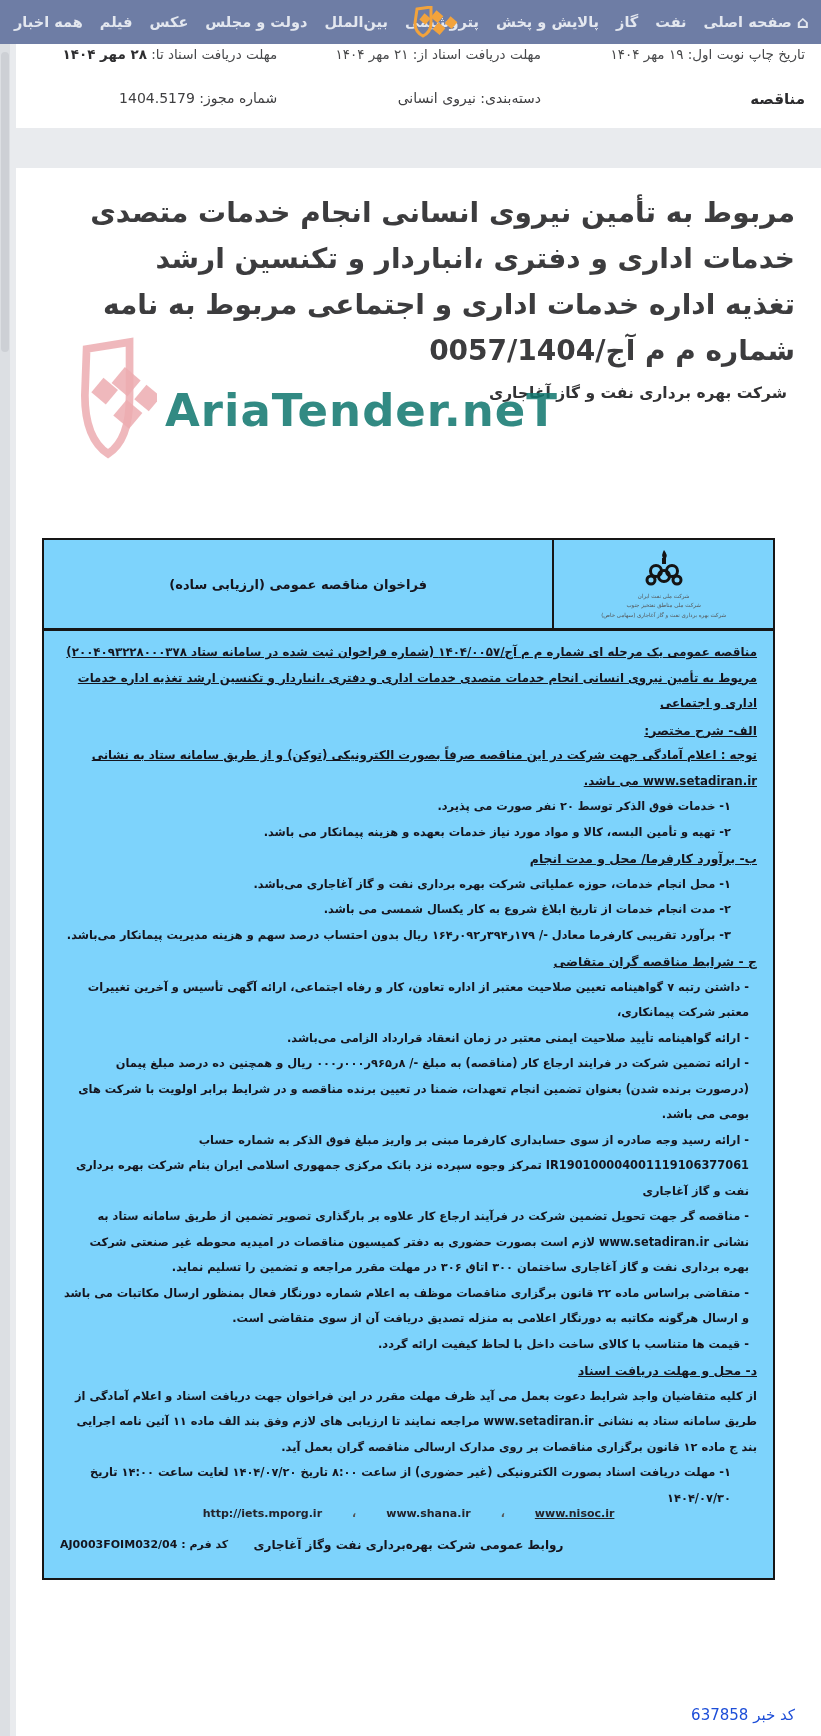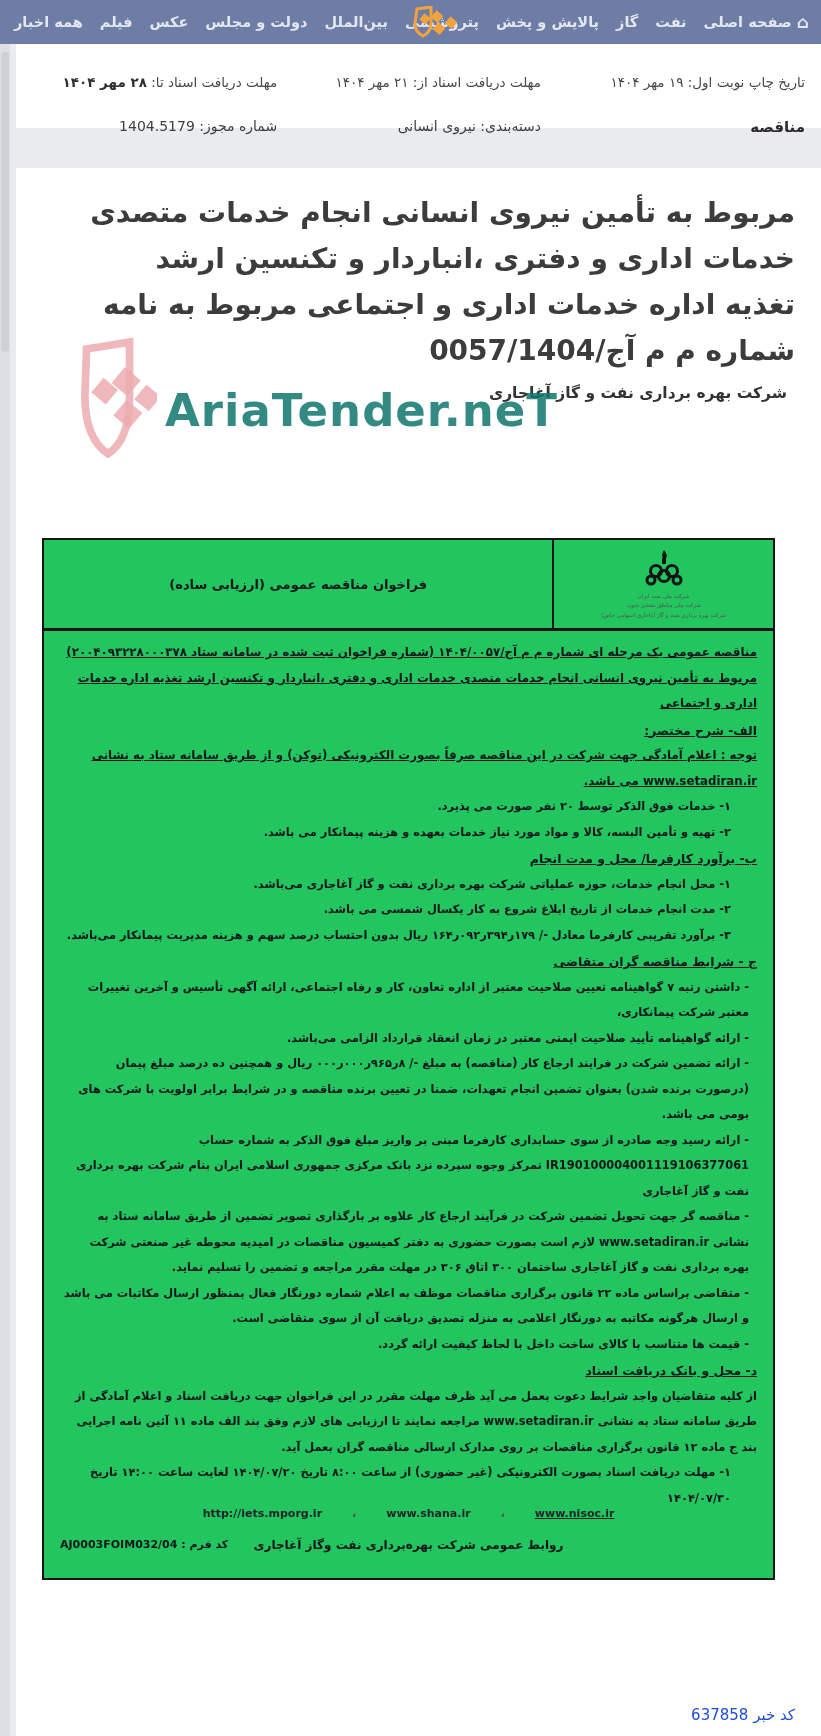--- a/index.html
+++ b/index.html
@@ -22,41 +22,41 @@
   
   .scroll-track{position:absolute;left:0;top:44px;width:10px;height:1692px;background:#dcdfe3;}
   .scroll-thumb{position:absolute;left:1px;top:8px;width:8px;height:300px;background:#cdd0d5;border-radius:4px;}
   
   .info-card{
     position:absolute;left:16px;top:44px;width:805px;height:84px;background:#ffffff;
   }
   .info-row{display:grid;grid-template-columns:1fr 1fr 1.05fr;box-sizing:border-box;}
   .info-row.r1{padding-top:2px;font-size:13.5px;color:#47484a;height:32px;}
   .info-row.r2{padding-top:14px;font-size:14px;color:#3f3f41;}
-  .info-cell{text-align:right;padding-right:16px;white-space:nowrap;margin-top:28px;}
+  .info-cell{text-align:right;padding-right:16px;white-space:nowrap;}
   .info-cell b{color:#2e2e30;}
   .cat-title{font-weight:bold;font-size:15px;color:#2b2b2d;}
   
   .main-card{
     position:absolute;left:16px;top:140px;width:805px;height:1572px;background:#ffffff;margin-top:28px;
   }
   .page-title{
     padding:22px 26px 0 60px;text-align:right;
     font-size:28px;line-height:46px;font-weight:bold;color:#3c3c3e;
   }
   .company-line{
     padding:10px 34px 0 0;text-align:right;font-size:15.5px;font-weight:bold;color:#333335;
   }
   
   .watermark{position:absolute;left:62px;top:152px;width:480px;height:180px;pointer-events:none;display:flex;align-items:center;gap:8px;direction:ltr;}
   .wm-text{font-size:45px;font-weight:bold;color:#0f766e;opacity:.85;letter-spacing:1px;}
   
   .doc{
     position:absolute;left:26px;top:370px;width:733px;height:1042px;
-    background:#22c55e;border:2.5px solid #161616;box-sizing:border-box;
+    background:#7dd3fc;border:2.5px solid #161616;box-sizing:border-box;
     display:flex;flex-direction:column;color:#15151e;
   }
   .doc-header{display:flex;height:88px;border-bottom:3px solid #161616;flex:none;}
   .doc-header-logo{
     width:30%;border-left:2.5px solid #161616;display:flex;flex-direction:column;
     align-items:center;justify-content:center;gap:1px;
   }
   .doc-org-line{font-size:5.5px;color:#555;line-height:1.5;white-space:nowrap;}
   .doc-header-title{flex:1;display:flex;align-items:center;justify-content:center;
     font-size:13px;font-weight:bold;}
@@ -182,21 +182,21 @@
       <p class="ln li">۲-    مدت انجام خدمات از تاریخ ابلاغ شروع به کار یکسال شمسی می باشد.</p>
       <p class="ln li">۳-   برآورد تقریبی کارفرما معادل -/ ۱۷۹ر۳۹۴ر۰۹۲ر۱۶۴ ریال  بدون احتساب درصد سهم و هزینه مدیریت پیمانکار می‌باشد.</p>
       <p class="ln sec">ج -  شرایط مناقصه گران متقاضی</p>
       <p class="ln li2">-  داشتن رتبه ۷ گواهینامه تعیین صلاحیت معتبر از اداره تعاون، کار و رفاه اجتماعی، ارائه آگهی تأسیس و آخرین تغییرات معتبر شرکت پیمانکاری،</p>
       <p class="ln li2">-  ارائه گواهینامه تأیید صلاحیت ایمنی معتبر در زمان انعقاد قرارداد الزامی می‌باشد.</p>
       <p class="ln li2">-  ارائه تضمین شرکت در فرایند ارجاع کار (مناقصه) به مبلغ -/ ۸ر۹۶۵ر۰۰۰ر۰۰۰ ریال و همچنین ده درصد مبلغ پیمان (درصورت برنده شدن) بعنوان تضمین انجام تعهدات، ضمنا  در تعیین برنده مناقصه و در شرایط برابر اولویت با شرکت های بومی می باشد.</p>
       <p class="ln li2">-  ارائه رسید وجه صادره از سوی حسابداری کارفرما مبنی بر واریز مبلغ فوق الذکر به شماره حساب IR190100004001119106377061  تمرکز وجوه سپرده نزد بانک مرکزی جمهوری اسلامی ایران بنام شرکت بهره برداری نفت و گاز آغاجاری</p>
       <p class="ln li2">-  مناقصه گر جهت تحویل تضمین شرکت در فرآیند ارجاع کار علاوه بر بارگذاری تصویر تضمین از طریق سامانه ستاد به نشانی www.setadiran.ir لازم است بصورت حضوری به دفتر کمیسیون مناقصات در امیدیه محوطه غیر صنعتی شرکت بهره برداری نفت و گاز آغاجاری ساختمان ۳۰۰ اتاق ۳۰۶ در مهلت مقرر مراجعه و تضمین را تسلیم نماید.</p>
       <p class="ln li2">-  متقاضی براساس ماده ۲۲ قانون برگزاری مناقصات موظف به اعلام شماره دورنگار فعال بمنظور ارسال مکاتبات می باشد و ارسال هرگونه مکاتبه به دورنگار اعلامی به منزله تصدیق دریافت آن از سوی متقاضی است.</p>
       <p class="ln li2">-  قیمت ها متناسب با کالای ساخت داخل با لحاظ کیفیت ارائه گردد.</p>
-      <p class="ln sec">د- محل و بانک دریافت اسناد</p>
+      <p class="ln sec">د- محل و مهلت دریافت اسناد</p>
       <p class="ln">از کلیه متقاضیان واجد شرایط دعوت بعمل می آید ظرف مهلت مقرر در این فراخوان جهت دریافت اسناد و اعلام آمادگی از طریق سامانه ستاد به نشانی www.setadiran.ir مراجعه نمایند تا ارزیابی های لازم وفق بند الف ماده ۱۱ آئین نامه اجرایی بند ج ماده ۱۲ قانون برگزاری مناقصات بر روی مدارک ارسالی مناقصه گران بعمل آید.</p>
       <p class="ln li">۱-   مهلت دریافت اسناد بصورت الکترونیکی (غیر حضوری) از ساعت ۸:۰۰  تاریخ ۱۴۰۴/۰۷/۲۰ لغایت ساعت ۱۴:۰۰ تاریخ ۱۴۰۴/۰۷/۳۰</p>
 
     </div>
 
     <div class="doc-links">
       <span class="lnk-u">www.nisoc.ir</span>
       <span class="sep">،</span>
       <span>www.shana.ir</span>
       <span class="sep">،</span>

